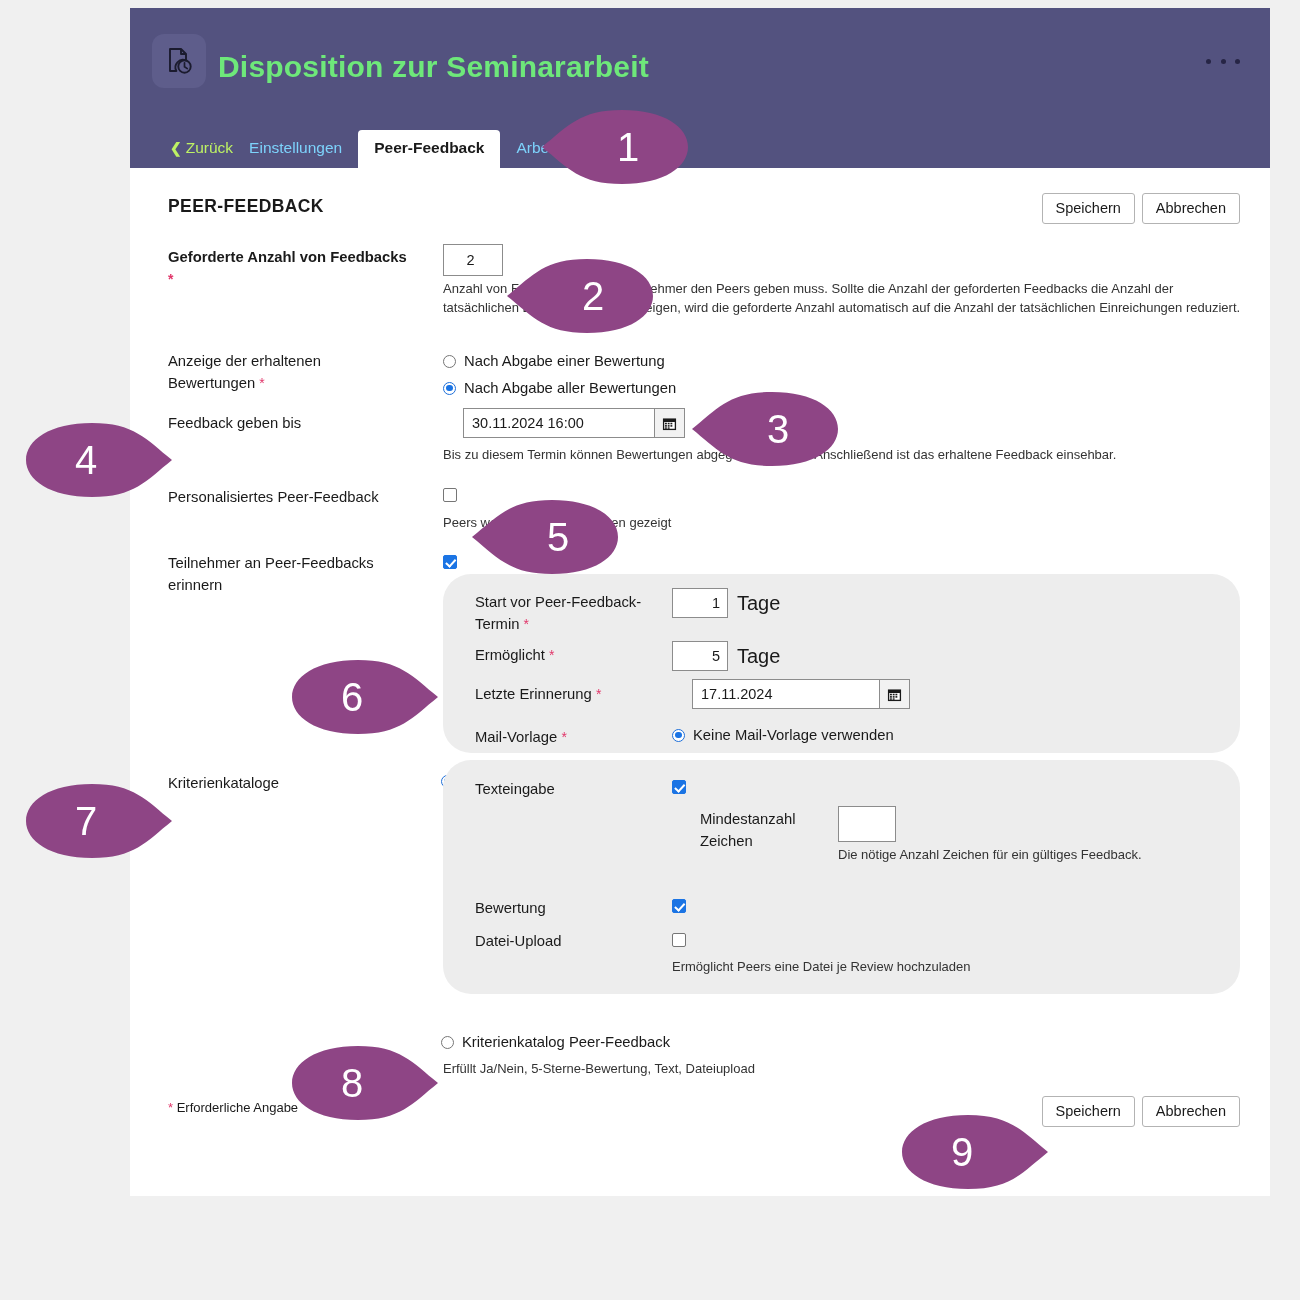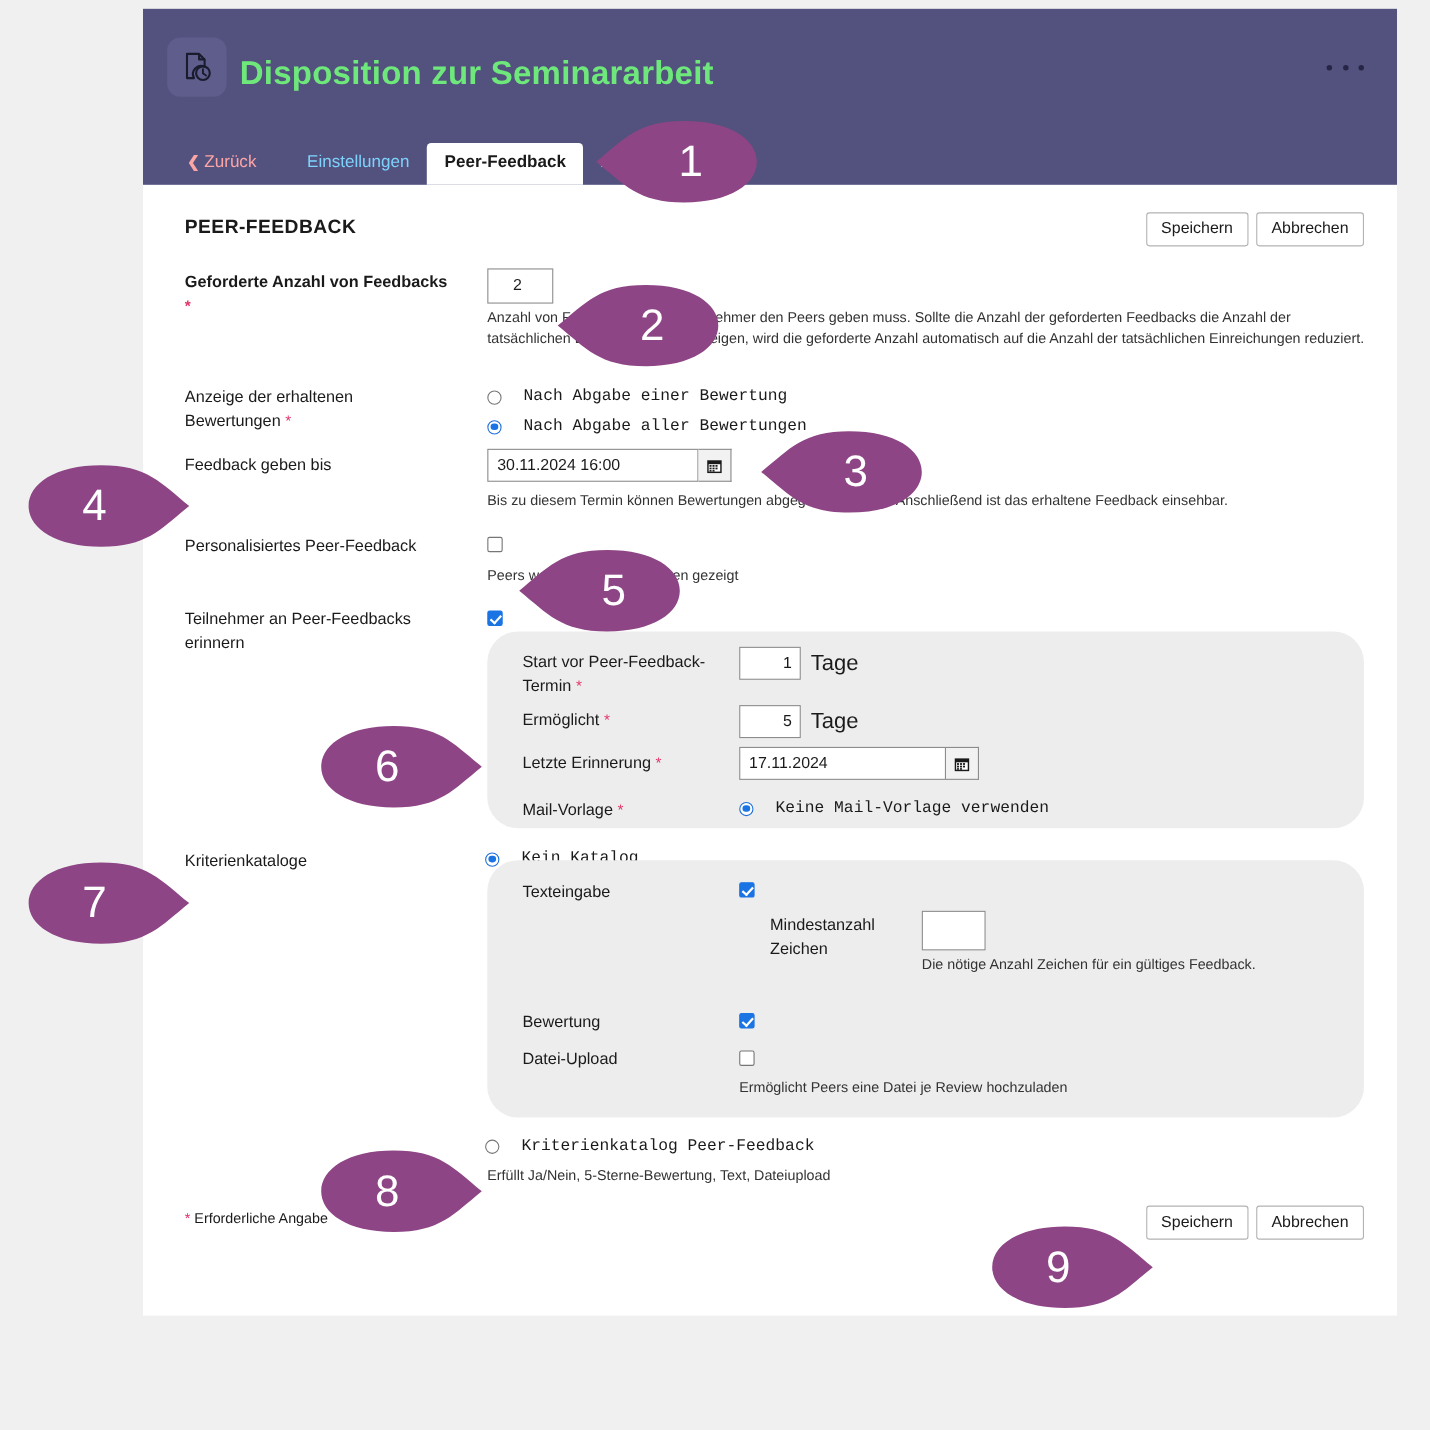--- a/index.html
+++ b/index.html
@@ -81,24 +81,23 @@
     left: 0;
     bottom: 0;
     height: 42px;
     width: 100%;
     display: flex;
     align-items: flex-end;
     padding-left: 40px;
     box-sizing: border-box;
   }
   .tab-back {
-    color: #fca5a5;
+    color: #bef264;
     font-size: 15.5px;
     padding: 0 0 11px 0;
-    margin-right: 30px;
     white-space: nowrap;
     cursor: pointer;
   }
   .tab-back .chev { font-size: 14px; margin-right: 4px; font-weight: bold; }
   .tab {
     color: #7dd3fc;
     font-size: 15.5px;
     padding: 9px 16px 11px 16px;
     white-space: nowrap;
     cursor: pointer;
@@ -177,33 +176,33 @@
     width: 56px; height: 30px;
     text-align: right;
     padding-right: 7px;
     line-height: 28px;
   }
   .inp-date {
     height: 30px;
     padding-left: 8px;
     line-height: 28px;
   }
-  .date-wrap { position: absolute; display: flex; }
+  .date-wrap { position: absolute; display: flex; margin-left: 20px; }
   .cal-btn {
     width: 30px; height: 30px;
     border: 1px solid #8c8c8c;
     border-left: none;
     background: #f2f2f2;
     display: flex; align-items: center; justify-content: center;
     cursor: pointer;
     box-sizing: border-box;
   }
 
   
-  .opt { position: absolute; display: flex; align-items: center; gap: 20px; cursor: pointer; font-family: Liberation Mono, monospace; }
+  .opt { position: absolute; display: flex; align-items: center; gap: 8px; cursor: pointer; }
   .opt span { font-size: 14.8px; }
   .radio {
     width: 13px; height: 13px; border-radius: 50%;
     border: 1px solid #767676; background: #fff;
     box-sizing: border-box; flex: none;
   }
   .radio.on {
     border: 1px solid #1e6fd9;
     background: #ffffff;
     position: relative;
@@ -411,21 +410,21 @@
         <span>Keine Mail-Vorlage verwenden</span>
       </div>
     </div>
 
     <div class="lbl" style="left:38px; top:604px;">Kriterienkataloge</div>
     <div class="opt" style="left:311px; top:605px;">
       <span class="radio on"></span>
       <span>Kein Katalog</span>
     </div>
 
-    <div class="panel" style="left:313px; top:614px; width:797px; height:234px;">
+    <div class="panel" style="left:313px; top:592px; width:797px; height:234px;">
       <div class="sub-lbl" style="left:32px; top:18px;">Texteingabe</div>
       <span class="chk on" style="left:229px; top:20px;"></span>
 
       <div class="sub-lbl" style="left:257px; top:48px; width:120px;">Mindestanzahl Zeichen</div>
       <input class="inp" style="position: absolute; left: 395px; top: 46px; width: 58px; height: 36px;" value="">
       <div class="hint" style="left:395px; top:86px; width:430px;">Die nötige Anzahl Zeichen für ein gültiges Feedback.</div>
 
       <div class="sub-lbl" style="left:32px; top:137px;">Bewertung</div>
       <span class="chk on" style="left:229px; top:139px;"></span>
 

